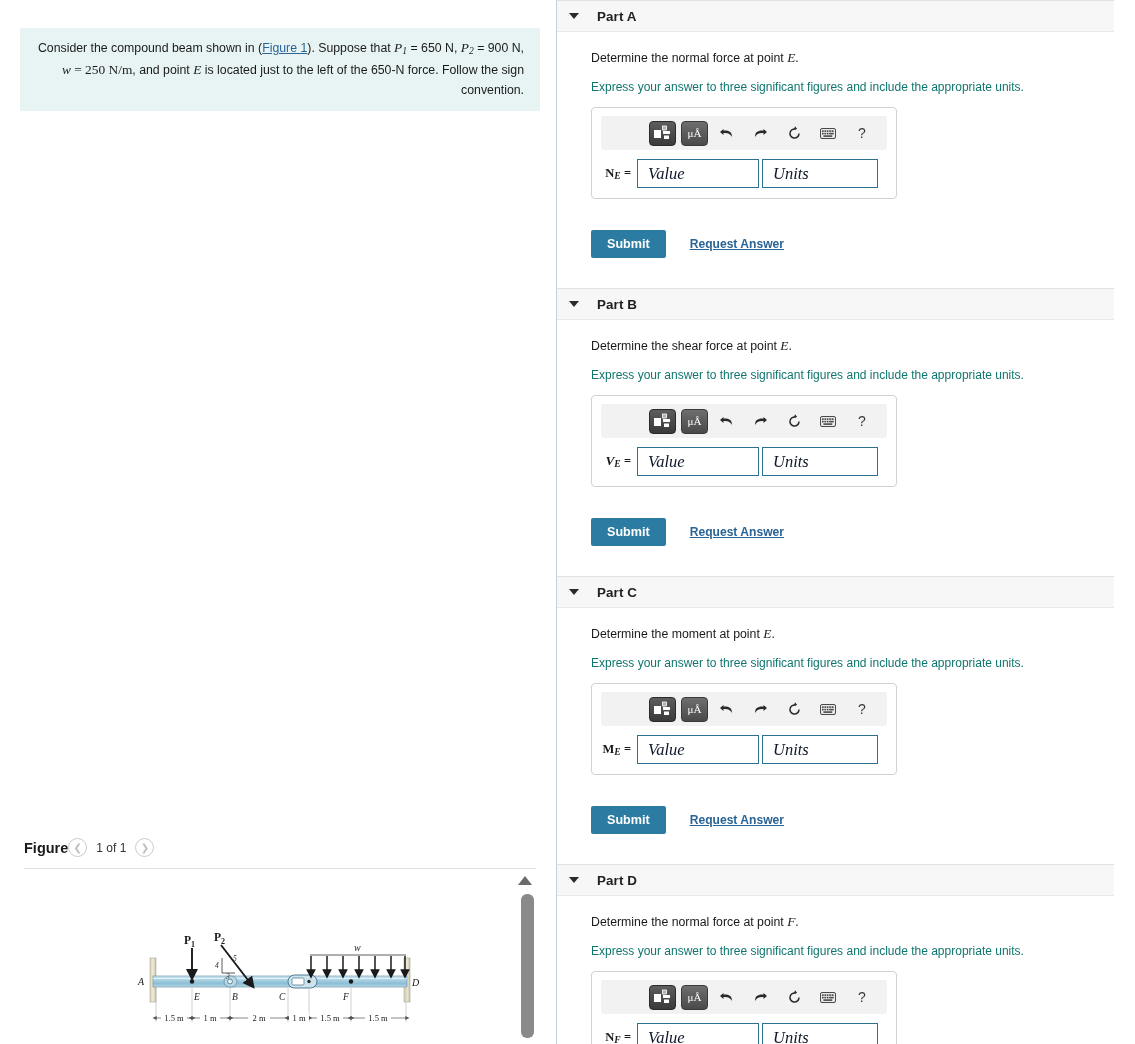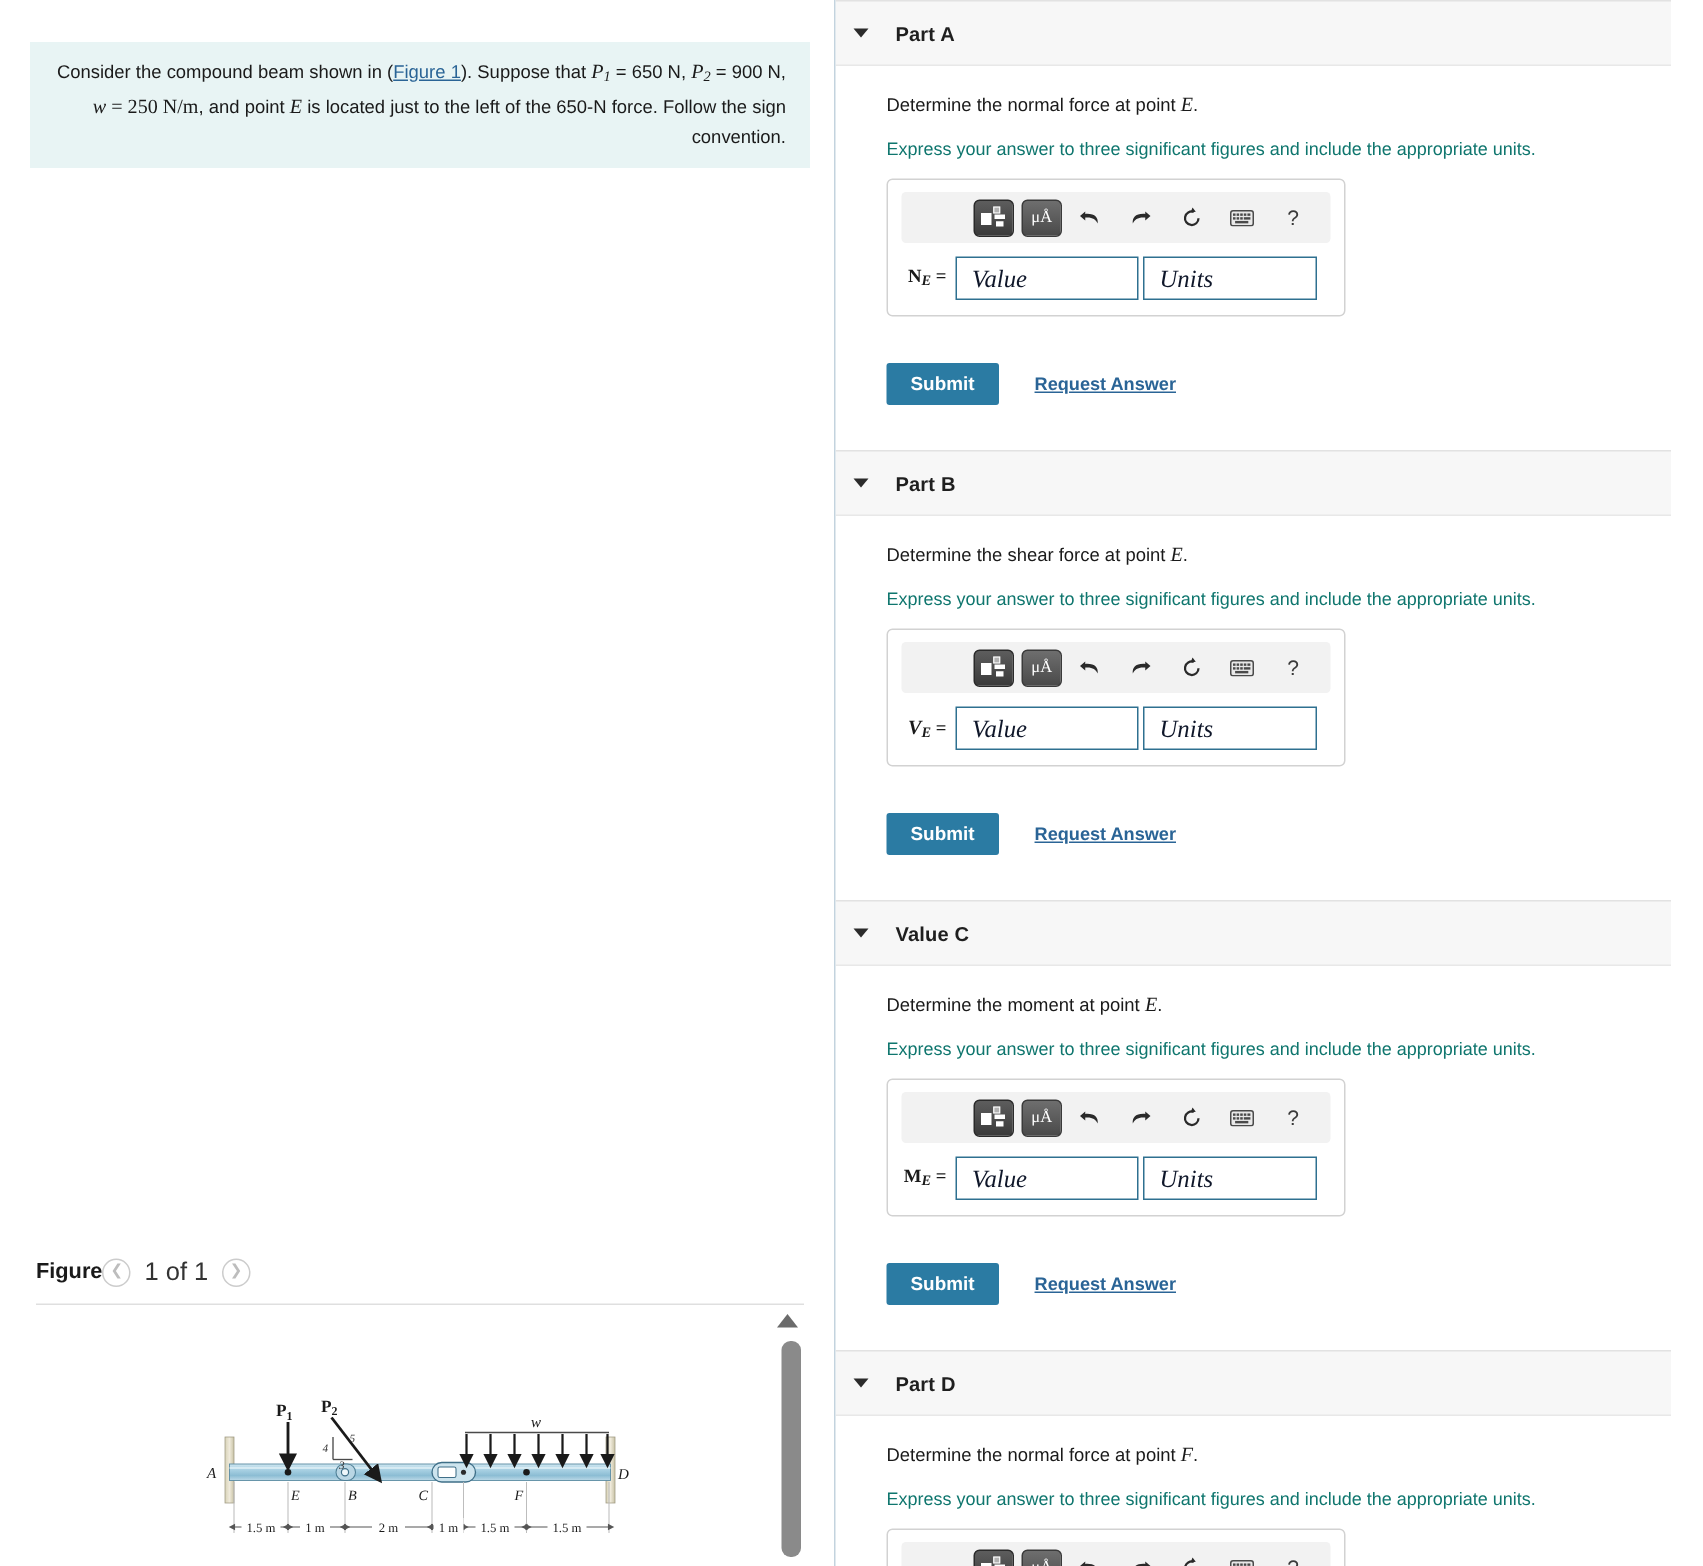--- a/index.html
+++ b/index.html
@@ -47,21 +47,21 @@
     border-bottom: 1px solid #dfdfdf;
   }
   .figure-title { font-size: 14.5px; font-weight: bold; color: #1a1a1a; }
   .fig-nav { display: flex; align-items: center; gap: 9px; }
   .nav-circle {
     width: 19px; height: 19px; border-radius: 50%;
     border: 1px solid #ccc; color: #bdbdbd;
     display: flex; align-items: center; justify-content: center;
     font-size: 10px; line-height: 1; background: #fff;
   }
-  .fig-count { font-size: 17px; color: #333; }
+  .fig-count { font-size: 12px; color: #333; }
 
   
   .figure-viewport {
     position: absolute; left: 24px; top: 872px;
     width: 512px; height: 172px;
     overflow: hidden; background: #fff;
   }
   .fig-scroll-up {
     position: absolute; right: 4px; top: 4px;
     width: 0; height: 0;
@@ -86,21 +86,21 @@
   .right-panel {
     width: 578px; height: 1044px;
     overflow: hidden; background: #fff;
     flex: 0 0 578px;
   }
   .part-block { width: 557px; margin-left: 0; }
   .part-header {
     background: #f7f7f7;
     border-top: 1px solid #e2e2e2;
     border-bottom: 1px solid #e8e8e8;
-    height: 44px;
+    height: 32px;
     display: flex; align-items: center;
     padding-left: 12px;
   }
   .chevron {
     width: 0; height: 0;
     border-left: 5.5px solid transparent;
     border-right: 5.5px solid transparent;
     border-top: 6.5px solid #2b2b2b;
     margin-right: 18px;
   }
@@ -445,21 +445,21 @@
           <button class="submit-btn">Submit</button>
           <span class="req-link">Request Answer</span>
         </div>
         <div class="spacer-30"></div>
       </div>
     </div>
 
     <div class="part-block">
       <div class="part-header">
         <div class="chevron"></div>
-        <div class="part-label">Value C</div>
+        <div class="part-label">Part C</div>
       </div>
       <div class="part-body">
         <div class="prompt"><span>Determine the moment at point </span><span class="mvar">E</span><span>.</span></div>
         <div class="express">Express your answer to three significant figures and include the appropriate units.</div>
         <div class="answer-box">
           <div class="mathbar">
             <div class="mbtn mbtn-tpl">
               <svg width="19" height="16" viewBox="0 0 19 16">
                   <rect x="1" y="5" width="7" height="8" fill="#fff"></rect>
                   <rect x="9.5" y="1" width="4" height="4" fill="#fff" opacity=".55"></rect>

